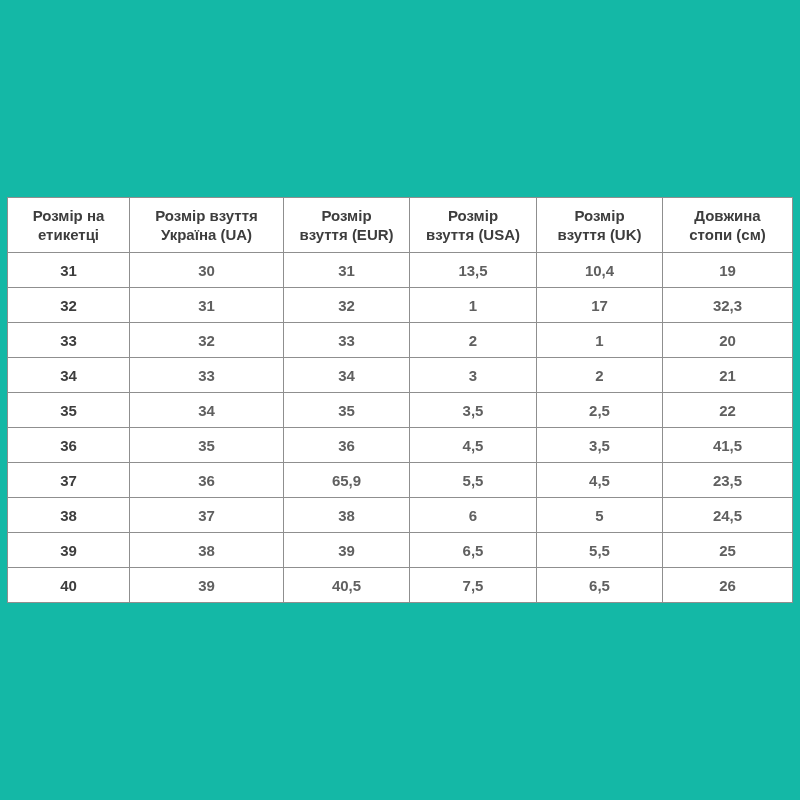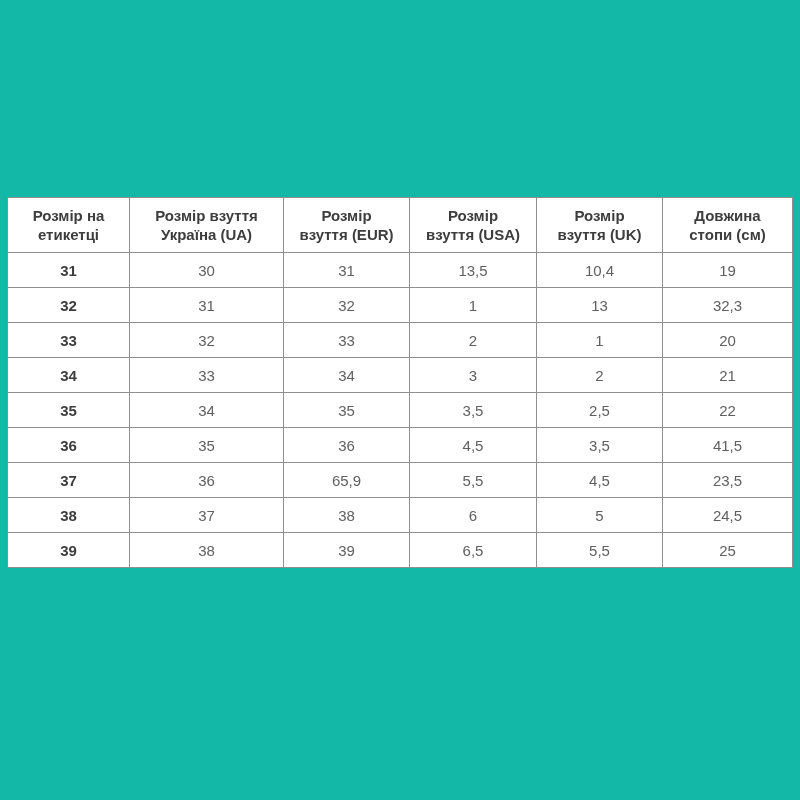--- a/index.html
+++ b/index.html
@@ -27,21 +27,21 @@
   table.size-table th {
     height: 55px;
     font-weight: bold;
     color: #3d3d3d;
     line-height: 19px;
     white-space: pre-line;
   }
   table.size-table td {
     height: 35px;
     color: #606060;
-    font-weight: normal;
+    font-weight: bold;
   }
   table.size-table td.first-col {
     font-weight: bold;
     color: #3d3d3d;
   }
   col.c1 { width: 122px; }
   col.c2 { width: 154px; }
   col.c3 { width: 126px; }
   col.c4 { width: 127px; }
   col.c5 { width: 126px; }
@@ -83,21 +83,21 @@
           <td>31</td>
           <td>13,5</td>
           <td>10,4</td>
           <td>19</td>
         </tr>
         <tr>
           <td class="first-col">32</td>
           <td>31</td>
           <td>32</td>
           <td>1</td>
-          <td>13</td>
+          <td>17</td>
           <td>32,3</td>
         </tr>
         <tr>
           <td class="first-col">33</td>
           <td>32</td>
           <td>33</td>
           <td>2</td>
           <td>1</td>
           <td>20</td>
         </tr>
@@ -142,15 +142,23 @@
           <td>24,5</td>
         </tr>
         <tr>
           <td class="first-col">39</td>
           <td>38</td>
           <td>39</td>
           <td>6,5</td>
           <td>5,5</td>
           <td>25</td>
         </tr>
+        <tr>
+          <td class="first-col">40</td>
+          <td>39</td>
+          <td>40,5</td>
+          <td>7,5</td>
+          <td>6,5</td>
+          <td>26</td>
+        </tr>
       </tbody>
   </table>
 </div>
 
 </body></html>

